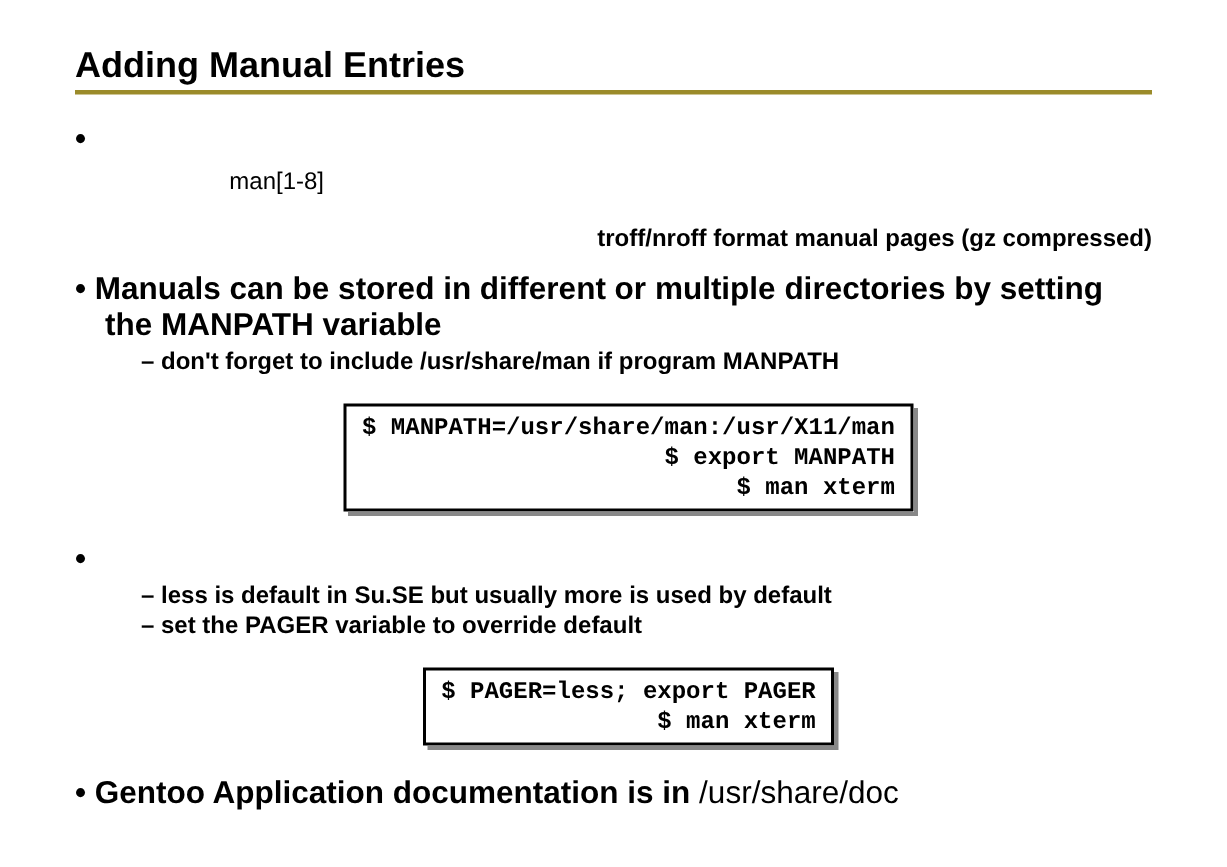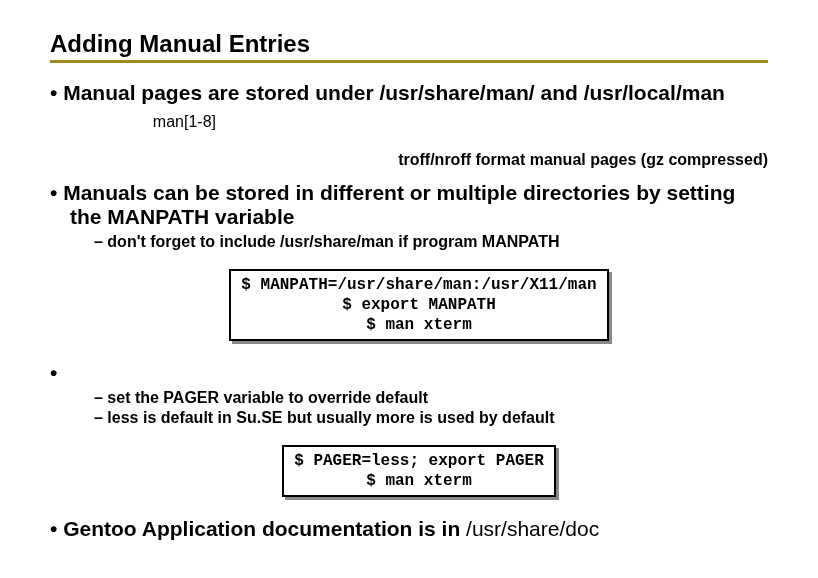--- a/index.html
+++ b/index.html
@@ -73,33 +73,32 @@
     padding: 4px 10px;
     margin: 8px auto 12px auto;
     white-space: pre;
     display: inline-block;
     line-height: 1.25;
   }
   .code-wrap {
     text-align: center;
     text-indent: 0;
   }
-  .code-box { text-align: center; }
+  .code-box { text-align: right; }
   .nonbold { font-weight: normal; }
 </style>
 </head>
 <body>
 
 <h1>Adding Manual Entries</h1>
 <div class="rule"></div>
 
 <ul class="main">
 
   <li>
-    <span>Manual pages are stored under /usr/share/man/ and /usr/local/man</span>
     <div class="defs">
       <div class="def-row">
         <span class="term nonbold">man[1-8]</span>
         <span class="desc">troff/nroff format manual pages (gz compressed)</span>
       </div>
     </div>
   </li>
 
   <li>
     <span>Manuals can be stored in different or multiple directories by setting the MANPATH variable</span>
@@ -108,22 +107,22 @@
     </ul>
     <div class="code-wrap">
       <div class="code-box">$ MANPATH=/usr/share/man:/usr/X11/man
 $ export MANPATH
 $ man xterm</div>
     </div>
   </li>
 
   <li>
     <ul class="sub">
+      <li><span>less is default in Su.SE but usually more is used by default</span></li>
       <li><span>set the PAGER variable to override default</span></li>
-      <li><span>less is default in Su.SE but usually more is used by default</span></li>
     </ul>
     <div class="code-wrap">
       <div class="code-box">$ PAGER=less; export PAGER
 $ man xterm</div>
     </div>
   </li>
 
   <li>
     <span>Gentoo Application documentation is in </span><span class="nonbold">/usr/share/doc</span>
   </li>

